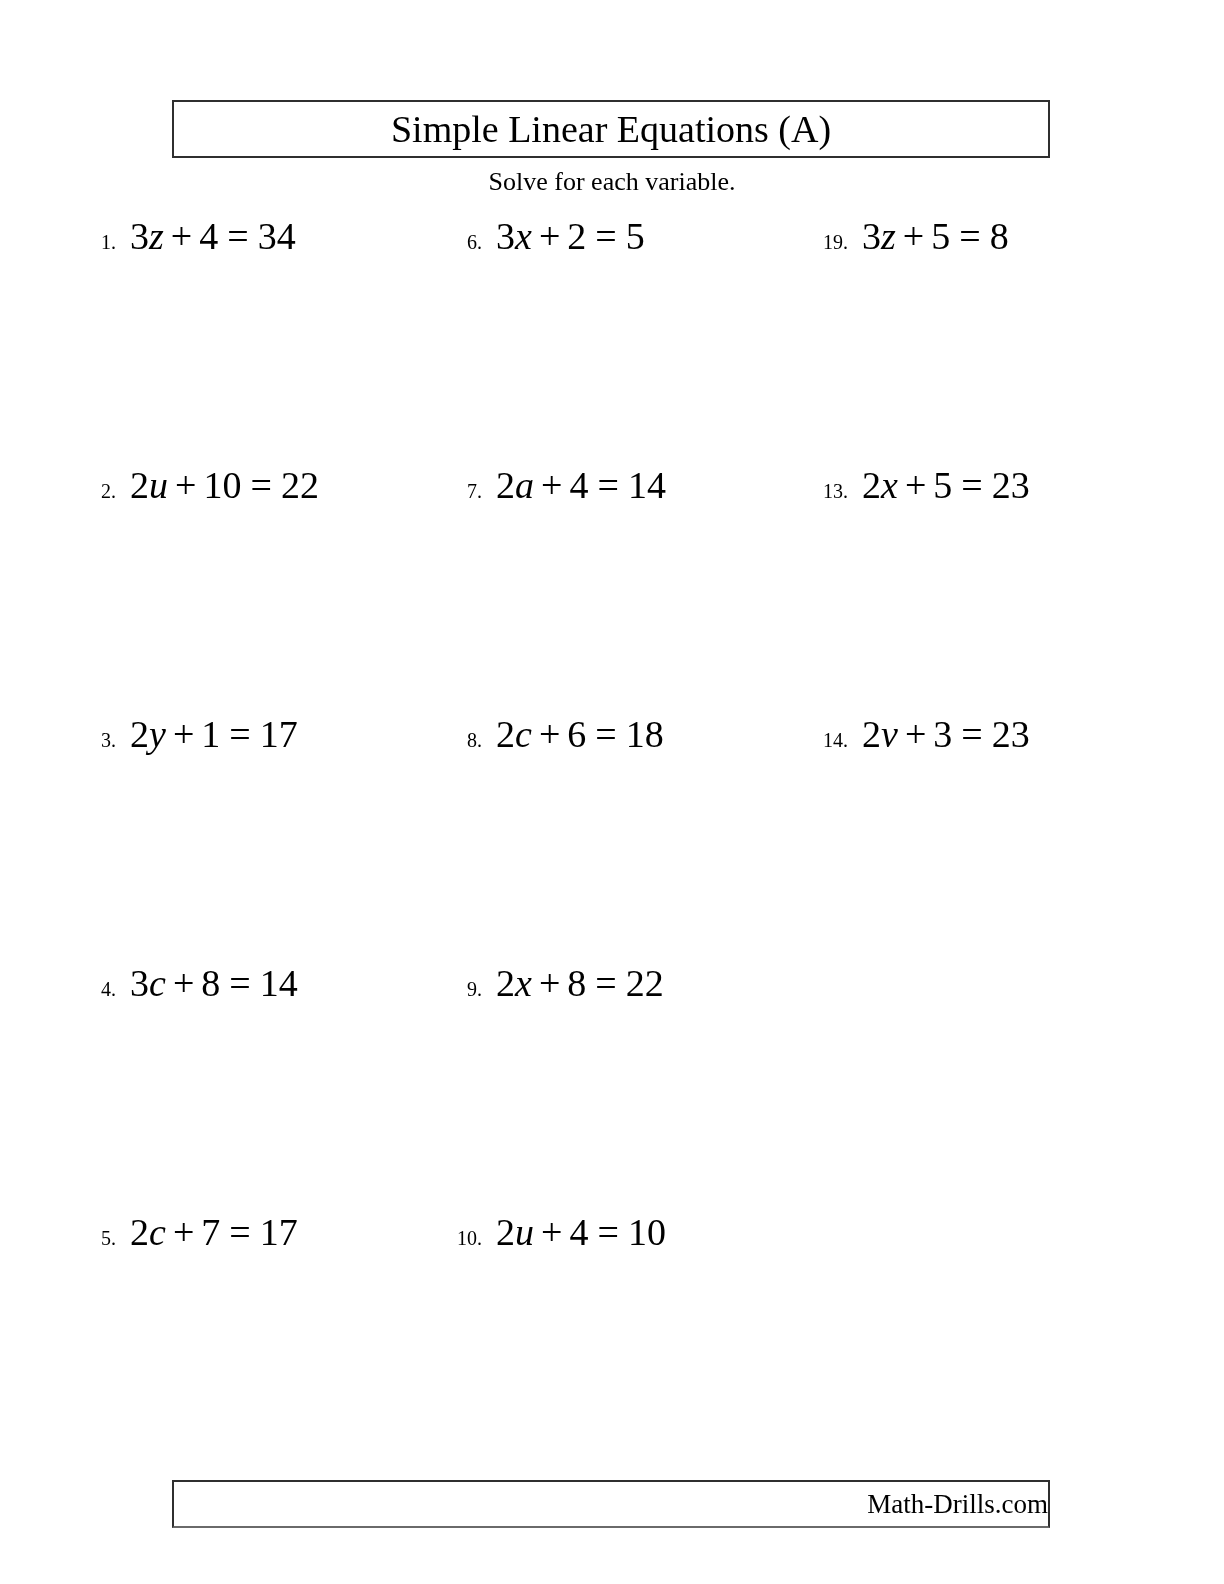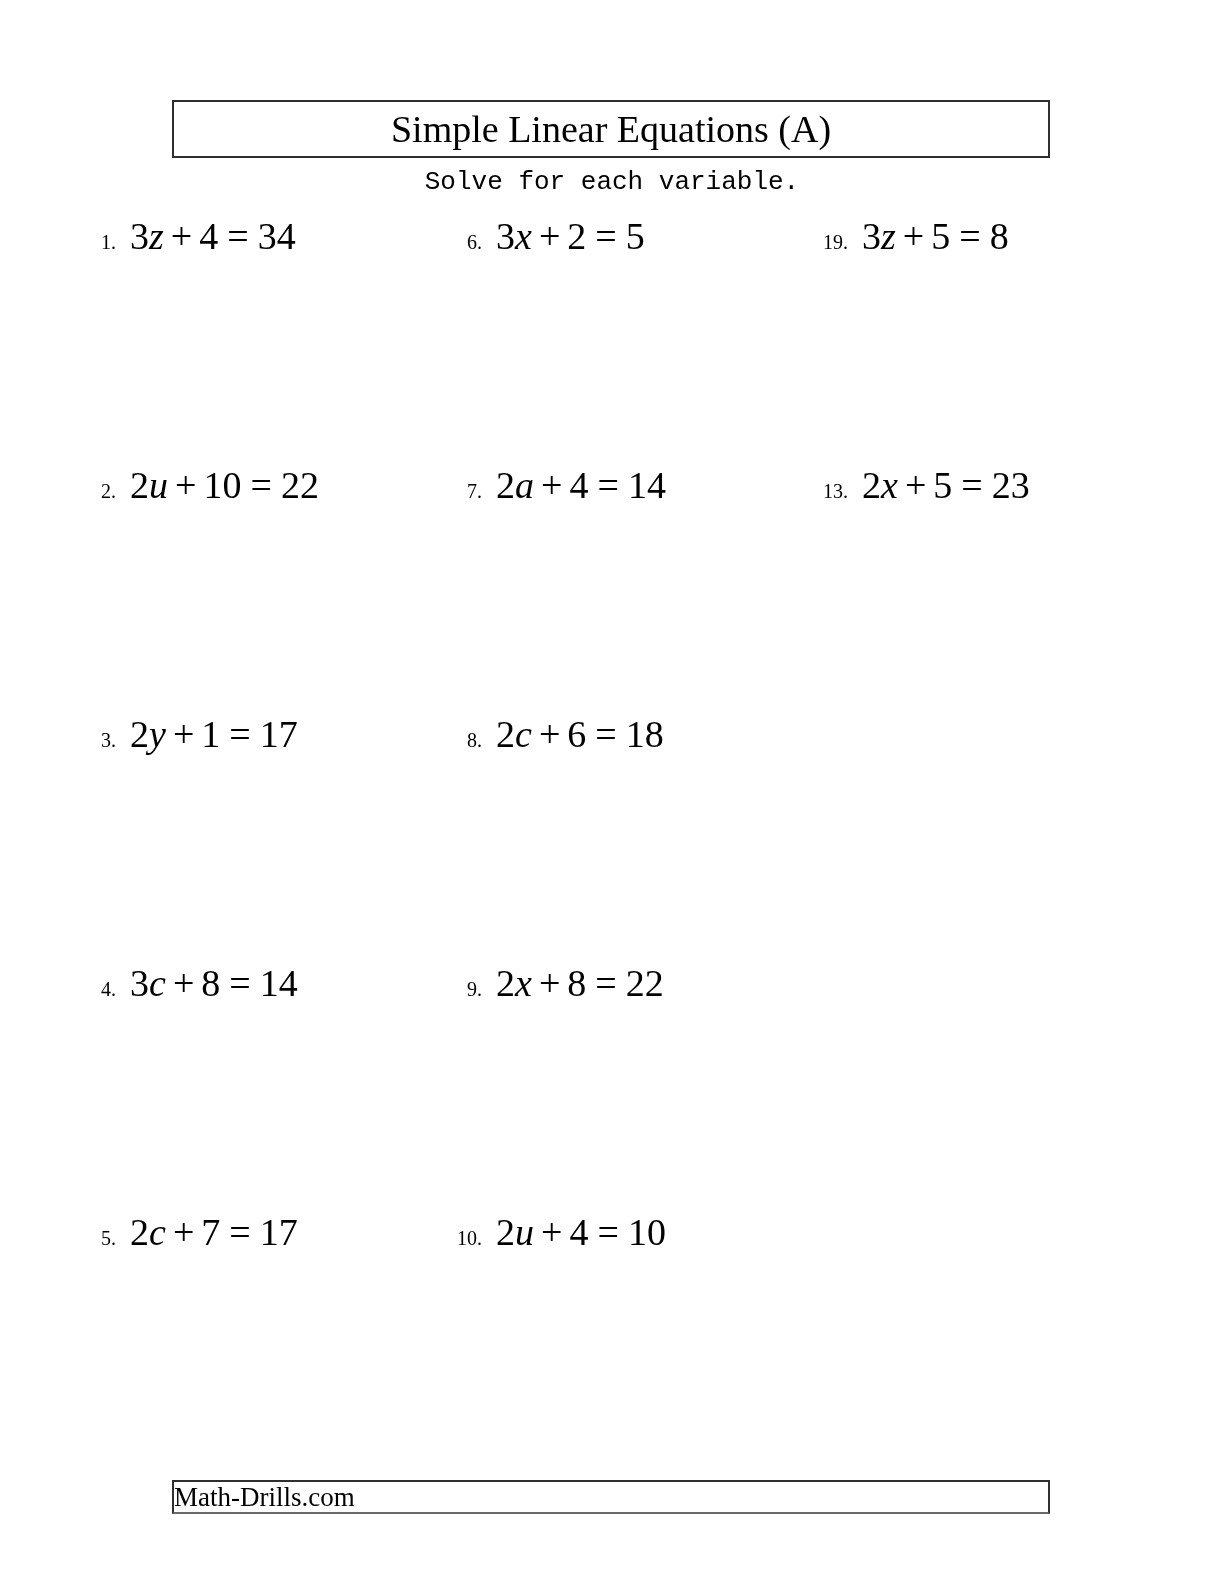--- a/index.html
+++ b/index.html
@@ -29,21 +29,20 @@
     white-space: nowrap;
   }
   .subtitle {
     position: absolute;
     left: 0;
     top: 168px;
     width: 1224px;
     text-align: center;
     font-size: 26px;
     line-height: 1.1;
-    font-family: Liberation Mono, monospace;
   }
   .problems {
     position: absolute;
     left: 70px;
     top: 215px;
     display: grid;
     grid-template-columns: 366px 366px 366px;
     grid-template-rows: repeat(5, 249px);
     grid-auto-flow: column;
   }
@@ -65,26 +64,26 @@
     line-height: 1.15;
   }
   .variable { font-style: italic; }
   .op  { margin: 0 7px; }
   .rel { margin: 0 9px; }
   .footer-box {
     position: absolute;
     left: 172px;
     top: 1480px;
     width: 878px;
-    height: 34px;
+    height: 48px;
     border: 2px solid #2f2f2f;
     border-bottom-color: #6a6a6a;
     display: flex;
     align-items: center;
-    justify-content: flex-start;
+    justify-content: flex-end;
   }
   .footer-text {
     font-size: 27px;
     line-height: 1;
     white-space: nowrap;
   }
 </style>
 </head>
 <body>
 
@@ -150,19 +149,23 @@
     <span class="pnum">19.</span>
     <span class="equation"><span>3</span><span class="variable">z</span><span class="op">+</span><span>5</span><span class="rel">=</span><span>8</span></span>
   </div>
 
 
   <div class="problem">
     <span class="pnum">13.</span>
     <span class="equation"><span>2</span><span class="variable">x</span><span class="op">+</span><span>5</span><span class="rel">=</span><span>23</span></span>
   </div>
 
+  <div class="problem">
+    <span class="pnum">14.</span>
+    <span class="equation"><span>2</span><span class="variable">v</span><span class="op">+</span><span>3</span><span class="rel">=</span><span>23</span></span>
+  </div>
 
 
 </div>
 
 <div class="footer-box">
   <div class="footer-text">Math-Drills.com</div>
 </div>
 
 </body></html>

